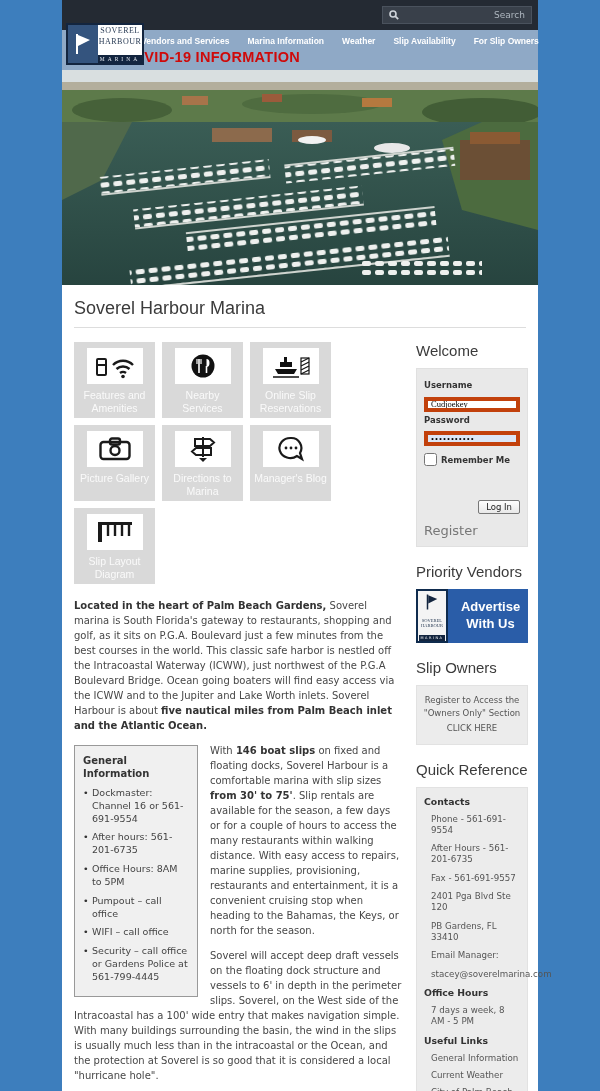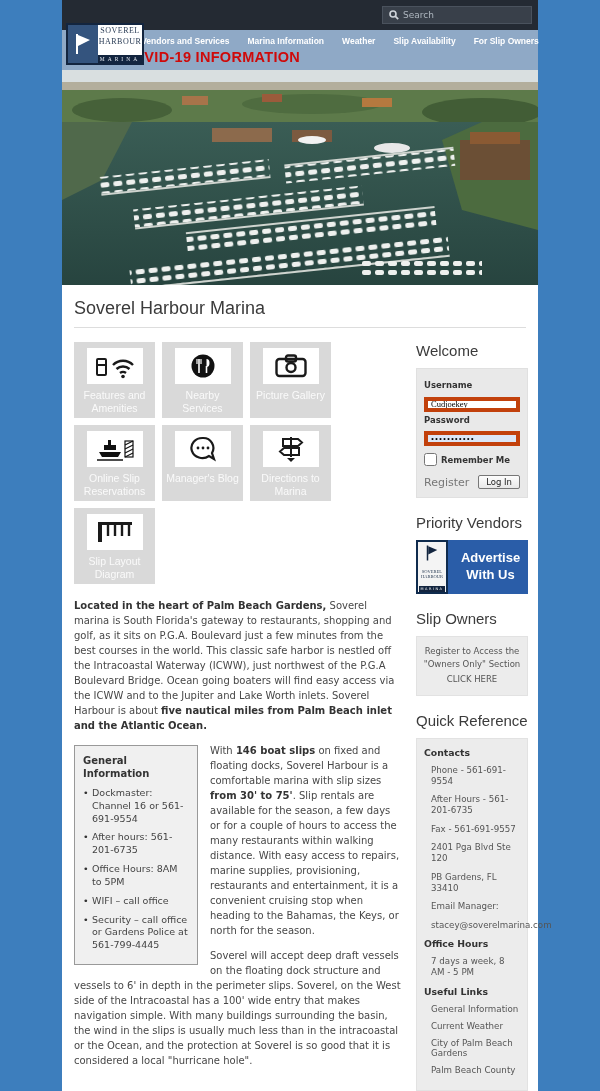--- a/index.html
+++ b/index.html
@@ -4,21 +4,21 @@
 <style>
   * { margin:0; padding:0; box-sizing:border-box; }
   html,body { width:600px; }
   body { background:#3d7ebd; font-family:"DejaVu Sans", sans-serif; }
   .site { width:476px; margin:0 auto; }
 
   
   .topbar { background:#242a33; height:30px; display:flex; justify-content:flex-end; align-items:center; padding:0 6px; }
   .searchbox { background:#39404a; border:1px solid #4a525d; display:flex; align-items:center; gap:4px; padding:2px 6px; width:150px; height:18px; }
   .searchbox svg { flex:none; }
-  .searchbox input { background:transparent; border:none; outline:none; color:#cfd4da; font-size:9px; width:100%; font-family:"DejaVu Sans",sans-serif; }
+  .searchbox input { background:transparent; border:none; outline:none; color:#cfd4da; font-size:9px; width:100%; font-family:"DejaVu Sans",sans-serif;text-align:right; }
   .searchbox input::placeholder { color:#aeb6bf; }
 
   
   .header { background:#8fa9c6; height:40px; position:relative; }
   .logo { position:absolute; left:4px; top:-7px; width:78px; height:42px; border:2px solid #13253f; background:#fff; display:flex; }
   .logo-flag { width:30px; background:#34547e; display:flex; align-items:center; justify-content:center; }
   .logo-text { flex:1; display:flex; flex-direction:column; justify-content:space-between; }
   .logo-text .lt { font-family:"Liberation Serif", serif; font-size:8px; color:#2a3c55; text-align:center; line-height:1.1; letter-spacing:.5px; padding-top:2px; }
   .logo-marina { background:#13253f; color:#e8edf5; font-size:5.5px; letter-spacing:3px; text-align:center; padding:1px 0; font-family:"Liberation Serif", serif; }
   .navrow { display:flex; gap:18px; justify-content:center; padding:6px 0 0 80px; }
@@ -55,21 +55,21 @@
 
   
   .sidebar h2 { font-family:"Liberation Sans",sans-serif; font-weight:400; font-size:15px; color:#3b3b3b; margin:0 0 9px; }
   .sb-gap { height:16px; }
   .login-box { background:#e9e9e9; border:1px solid #e0e0e0; padding:8px 7px; }
   .login-box label { display:block; font-size:8.5px; font-weight:bold; color:#333; margin:3px 0 2px; }
   .login-box input[type="text"] { width:100%; height:15px; border:4px solid #c2410c; font-size:8.5px; padding:0 3px; font-family:Liberation Serif, serif; background:#fff; }
   .login-box input.pw { background:#dce6f5; letter-spacing:1px; }
   .remember { display:flex; align-items:center; gap:4px; margin-top:7px; font-size:8.5px; font-weight:bold; color:#333; }
   .login-foot { display:flex; justify-content:space-between; align-items:center; margin-top:9px; }
-  .register-link { font-size:11px; color:#777; text-decoration:none; }
+  .register-link { font-size:13px; color:#777; text-decoration:none;margin-top:48px; }
   .login-btn { font-size:8.5px; padding:1px 7px; background:linear-gradient(#fdfdfd,#e8e8e8); border:1px solid #777; border-radius:2px; cursor:pointer; font-family:"DejaVu Sans",sans-serif; color:#222; }
 
   .ad-banner { background:#2a5da8; display:flex; align-items:center; gap:5px; cursor:pointer; }
   .ad-logo { width:32px; height:54px; background:#f4f4f4; border:2px solid #0f2b4d; flex:none; display:flex; flex-direction:column; align-items:center; justify-content:space-between; padding:2px 1px 0; }
   .ad-logo .al-txt { font-family:"Liberation Serif",serif; font-size:4.5px; color:#2a3c55; text-align:center; line-height:1.2; }
   .ad-logo .al-marina { background:#13253f; color:#fff; font-size:3.5px; letter-spacing:1.5px; width:100%; text-align:center; padding:1px 0; }
   .ad-text { flex:1; color:#fff; font-family:"Liberation Sans",sans-serif; font-weight:bold; font-size:13px; text-align:center; line-height:1.3; }
 
   .gray-box { background:#ececec; border:1px solid #e2e2e2; padding:8px 6px; }
   .owners-box { text-align:center; font-size:8.5px; color:#555; line-height:1.55; }
@@ -200,67 +200,67 @@
                   <line x1="7" y1="6" x2="7" y2="11" stroke="#fff" stroke-width="1.2"></line>
                   <line x1="11" y1="6" x2="11" y2="11" stroke="#fff" stroke-width="1.2"></line>
                   <path d="M16.5 6 q3 0 3 4 q0 4 -3 4 Z" fill="#fff"></path>
                   <line x1="16.5" y1="13" x2="16.5" y2="20" stroke="#fff" stroke-width="1.6"></line>
                 </svg>
             </div>
             <div class="tile-label">Nearby Services</div>
           </div>
           <div class="tile">
             <div class="tile-icon">
-              <svg class="icon-svg" width="32" height="24" viewBox="0 0 32 24">
-                  <rect x="1.5" y="5" width="29" height="17" rx="3" fill="none" stroke="#1a1a1a" stroke-width="2.4"></rect>
-                  <rect x="11" y="1.5" width="10" height="6" rx="2" fill="none" stroke="#1a1a1a" stroke-width="2.4"></rect>
-                  <circle cx="16" cy="13.5" r="4.5" fill="none" stroke="#1a1a1a" stroke-width="2.4"></circle>
-                </svg>
-            </div>
-            <div class="tile-label">Picture Gallery</div>
-          </div>
-          <div class="tile">
-            <div class="tile-icon">
               <svg class="icon-svg" width="38" height="26" viewBox="0 0 38 26">
                   <path d="M3 16 L25 16 L22 21 L6 21 Z" fill="#111"></path>
                   <rect x="8" y="9" width="12" height="5" fill="#111"></rect>
                   <rect x="12" y="4" width="3" height="5" fill="#111"></rect>
                   <line x1="1" y1="24" x2="27" y2="24" stroke="#111" stroke-width="1.5"></line>
                   <g stroke="#111" stroke-width="1.2">
                     <rect x="29" y="5" width="8" height="16" fill="none"></rect>
                     <line x1="29" y1="9" x2="37" y2="5"></line>
                     <line x1="29" y1="13" x2="37" y2="9"></line>
                     <line x1="29" y1="17" x2="37" y2="13"></line>
                     <line x1="29" y1="21" x2="37" y2="17"></line>
                   </g>
                 </svg>
             </div>
             <div class="tile-label">Online Slip Reservations</div>
           </div>
           <div class="tile">
             <div class="tile-icon">
+              <svg class="icon-svg" width="32" height="24" viewBox="0 0 32 24">
+                  <rect x="1.5" y="5" width="29" height="17" rx="3" fill="none" stroke="#1a1a1a" stroke-width="2.4"></rect>
+                  <rect x="11" y="1.5" width="10" height="6" rx="2" fill="none" stroke="#1a1a1a" stroke-width="2.4"></rect>
+                  <circle cx="16" cy="13.5" r="4.5" fill="none" stroke="#1a1a1a" stroke-width="2.4"></circle>
+                </svg>
+            </div>
+            <div class="tile-label">Picture Gallery</div>
+          </div>
+          <div class="tile">
+            <div class="tile-icon">
+              <svg class="icon-svg" width="28" height="28" viewBox="0 0 28 28">
+                  <line x1="14" y1="2" x2="14" y2="22" stroke="#1a1a1a" stroke-width="2"></line>
+                  <path d="M6 4 L21 4 L25 7.5 L21 11 L6 11 Z" fill="none" stroke="#1a1a1a" stroke-width="2"></path>
+                  <path d="M22 13 L7 13 L3 16.5 L7 20 L22 20 Z" fill="none" stroke="#1a1a1a" stroke-width="2"></path>
+                  <path d="M10 23 L14 27 L18 23 Z" fill="#1a1a1a"></path>
+                </svg>
+            </div>
+            <div class="tile-label">Directions to Marina</div>
+          </div>
+          <div class="tile">
+            <div class="tile-icon">
               <svg class="icon-svg" width="28" height="26" viewBox="0 0 28 26">
                   <path d="M14 2 a11 10 0 1 0 6 18 l5 3 l-2 -6 a10 10 0 0 0 -9 -15 Z" fill="none" stroke="#1a1a1a" stroke-width="2.2"></path>
                   <circle cx="9" cy="12" r="1.4" fill="#1a1a1a"></circle>
                   <circle cx="14" cy="12" r="1.4" fill="#1a1a1a"></circle>
                   <circle cx="19" cy="12" r="1.4" fill="#1a1a1a"></circle>
                 </svg>
             </div>
             <div class="tile-label">Manager's Blog</div>
-          </div>
-          <div class="tile">
-            <div class="tile-icon">
-              <svg class="icon-svg" width="28" height="28" viewBox="0 0 28 28">
-                  <line x1="14" y1="2" x2="14" y2="22" stroke="#1a1a1a" stroke-width="2"></line>
-                  <path d="M6 4 L21 4 L25 7.5 L21 11 L6 11 Z" fill="none" stroke="#1a1a1a" stroke-width="2"></path>
-                  <path d="M22 13 L7 13 L3 16.5 L7 20 L22 20 Z" fill="none" stroke="#1a1a1a" stroke-width="2"></path>
-                  <path d="M10 23 L14 27 L18 23 Z" fill="#1a1a1a"></path>
-                </svg>
-            </div>
-            <div class="tile-label">Directions to Marina</div>
           </div>
           <div class="tile">
             <div class="tile-icon">
               <svg class="icon-svg" width="36" height="24" viewBox="0 0 36 24">
                   <line x1="3" y1="2" x2="3" y2="22" stroke="#1a1a1a" stroke-width="4"></line>
                   <line x1="1" y1="3.5" x2="35" y2="3.5" stroke="#1a1a1a" stroke-width="3"></line>
                   <g stroke="#1a1a1a" stroke-width="2.4">
                     <line x1="11" y1="5" x2="11" y2="16"></line>
                     <line x1="18" y1="5" x2="18" y2="16"></line>
                     <line x1="25" y1="5" x2="25" y2="16"></line>
@@ -273,20 +273,21 @@
         </div>
 
         <p class="para"><strong>Located in the heart of Palm Beach Gardens,</strong><span> Soverel marina is South Florida's gateway to restaurants, shopping and golf, as it sits on P.G.A. Boulevard just a few minutes from the best courses in the world. This classic safe harbor is nestled off the Intracoastal Waterway (ICWW), just northwest of the P.G.A Boulevard Bridge. Ocean going boaters will find easy access via the ICWW and to the Jupiter and Lake Worth inlets. Soverel Harbour is about </span><strong>five nautical miles from Palm Beach inlet and the Atlantic Ocean.</strong></p>
 
         <div class="infobox">
           <div class="ib-title">General Information</div>
           <ul>
             <li>Dockmaster: Channel 16 or 561-691-9554</li>
             <li>After hours: 561-201-6735</li>
             <li>Office Hours: 8AM to 5PM</li>
+            <li>Pumpout – call office</li>
             <li>WIFI – call office</li>
             <li>Security – call office or Gardens Police at 561-799-4445</li>
           </ul>
         </div>
 
         <p class="para"><span>With </span><strong>146 boat slips</strong><span> on fixed and floating docks, Soverel Harbour is a comfortable marina with slip sizes </span><strong>from 30' to 75'</strong><span>. Slip rentals are available for the season, a few days or for a couple of hours to access the many restaurants within walking distance. With easy access to repairs, marine supplies, provisioning, restaurants and entertainment, it is a convenient cruising stop when heading to the Bahamas, the Keys, or north for the season.</span></p>
         <p class="para"><span>Soverel will accept deep draft vessels on the floating dock structure and vessels to 6' in depth in the perimeter slips.  Soverel, on the West side of the Intracoastal has a 100' wide entry that makes navigation simple. With many buildings surrounding the basin, the wind in the slips is usually much less than in the intracoastal or the Ocean, and the protection at Soverel is so good that it is considered a local "hurricane hole".</span></p>
 
       </div>
 

